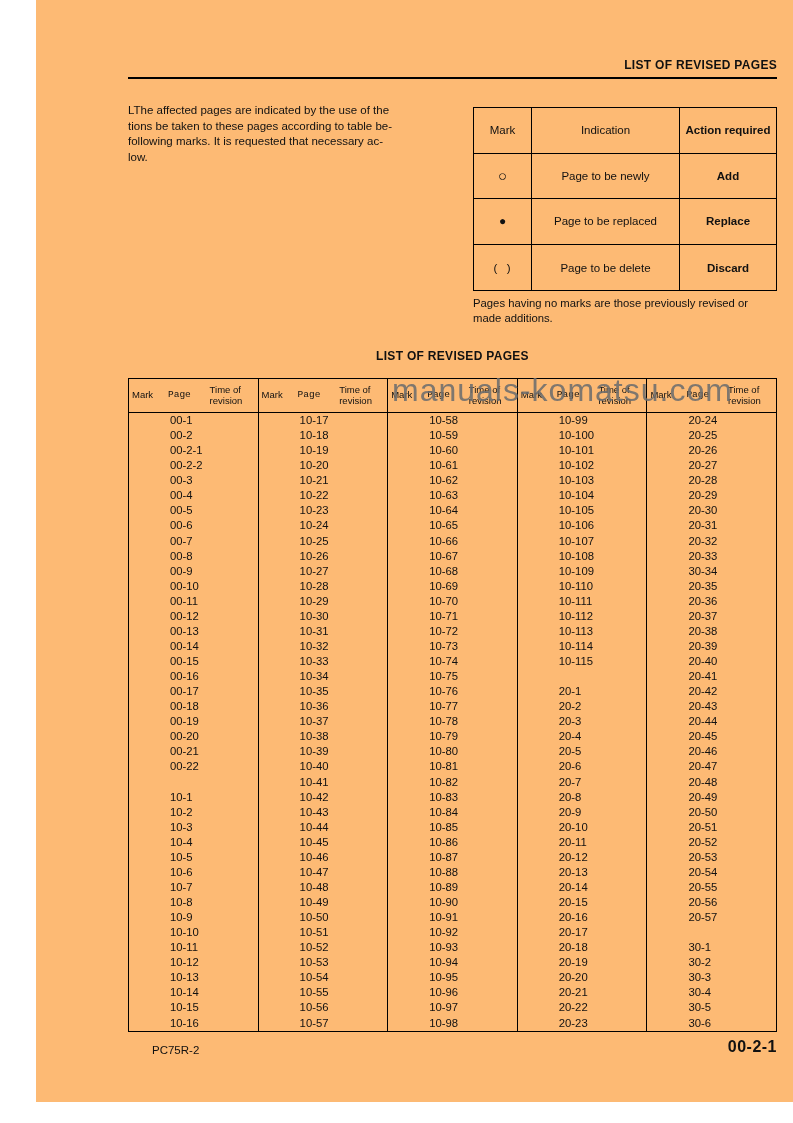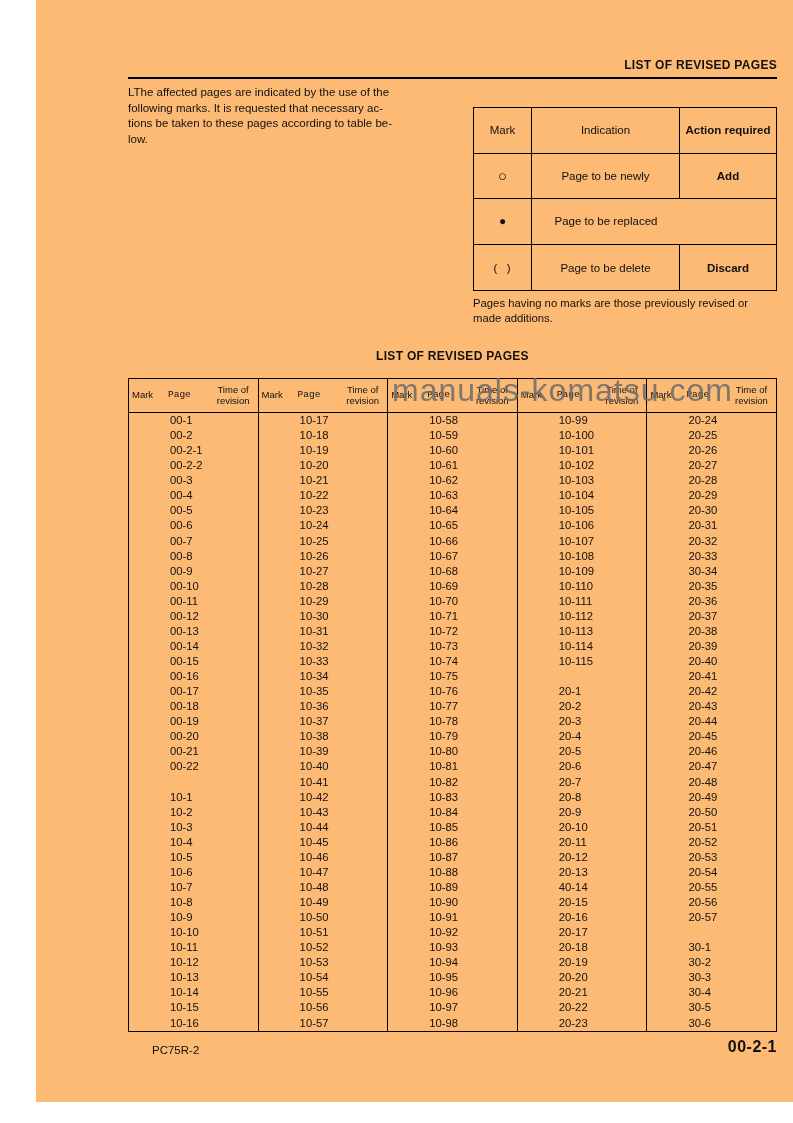--- a/index.html
+++ b/index.html
@@ -7,21 +7,21 @@
   html,body { background:#ffffff; }
   body { font-family:"Liberation Sans", sans-serif; color:#111; }
   .page { position:relative; width:793px; height:1102px; background:#fdba74; overflow:hidden;margin-left:36px; }
 
   
   .doc-header { position:absolute; left:92px; width:649px; top:58px; text-align:right;
                 font-size:12px; font-weight:bold; letter-spacing:.3px; }
   .doc-rule { position:absolute; left:92px; width:649px; top:77px; border-top:2px solid #000; }
 
   
-  .intro { position:absolute; left:92px; top:85px; width:300px; font-size:11.5px; line-height:15.6px; }
+  .intro { position:absolute; left:92px; top:103px; width:300px; font-size:11.5px; line-height:15.6px; }
 
   
   .mt { position:absolute; left:437px; top:107px; width:304px; border:1px solid #000; }
   .mt-row { display:flex; height:45.6px; border-bottom:1px solid #000; }
   .mt-row:last-child { border-bottom:none; }
   .mt-cell { display:flex; align-items:center; justify-content:center; text-align:center;
              border-right:1px solid #000; font-size:11.5px; }
   .mt-cell:last-child { border-right:none; }
   .mt-mark { width:58px; flex:none; }
   .mt-ind  { width:148px; flex:none; }
@@ -38,21 +38,21 @@
                 font-size:12px; font-weight:bold; letter-spacing:.3px; }
 
   
   .pt { position:absolute; left:92px; top:378px; width:649px; border:1px solid #000; display:flex; }
   .pt-group { flex:1; border-right:1px solid #000; }
   .pt-group:last-child { border-right:none; }
   .pt-head { height:34px; border-bottom:1px solid #000; display:flex; align-items:center;
              font-size:9.5px; line-height:10.5px; }
   .pth-mark { width:30px; padding-left:3px; flex:none; }
   .pth-page { flex:1; padding-left:9px;font-family:Liberation Mono, monospace; }
-  .pth-time { width:48px; flex:none; text-align:center; padding-right:1px; }
+  .pth-time { width:48px; flex:none; text-align:left; padding-right:1px; }
   .pt-row { display:flex; height:15.07px; font-size:11.3px; line-height:15.07px; }
   .pt-mark { width:30px; flex:none; }
   .pt-page { flex:1; padding-left:11px; white-space:nowrap; }
   .pt-time { width:48px; flex:none; }
 
   
   .watermark { position:absolute; left:356px; top:372px; font-size:32px; letter-spacing:1px;
                color:#6e6e6e; opacity:.88; z-index:5; white-space:nowrap; }
 
   
@@ -63,39 +63,40 @@
 </head>
 <body>
 
 <div class="page">
 
   <div class="doc-header">LIST OF REVISED PAGES</div>
   <div class="doc-rule"></div>
 
   <div class="intro">
     <div>LThe affected pages are indicated by the use of the</div>
+    <div>tions be taken to these pages according to table be-</div>
     <div>following marks. It is requested that necessary ac-</div>
-    <div>tions be taken to these pages according to table be-</div>
     <div>low.</div>
   </div>
 
   <div class="mt">
     <div class="mt-row">
       <div class="mt-cell mt-mark">Mark</div>
       <div class="mt-cell mt-ind">Indication</div>
       <div class="mt-cell mt-act">Action required</div>
     </div>
     <div class="mt-row">
       <div class="mt-cell mt-mark sym-circle-o">○</div>
       <div class="mt-cell mt-ind">Page to be newly</div>
       <div class="mt-cell mt-act">Add</div>
     </div>
     <div class="mt-row">
       <div class="mt-cell mt-mark sym-circle-f">●</div>
       <div class="mt-cell mt-ind">Page to be replaced</div>
+      <div class="mt-cell mt-act">Replace</div>
     </div>
     <div class="mt-row">
       <div class="mt-cell mt-mark sym-paren">(  )</div>
       <div class="mt-cell mt-ind">Page to be delete</div>
       <div class="mt-cell mt-act">Discard</div>
     </div>
   </div>
 
   <div class="marks-note">
     <div>Pages having no marks are those previously revised or</div>
@@ -897,21 +898,21 @@
           <span class="pt-page">20-12</span>
           <span class="pt-time"></span>
         </div>
         <div class="pt-row">
           <span class="pt-mark"></span>
           <span class="pt-page">20-13</span>
           <span class="pt-time"></span>
         </div>
         <div class="pt-row">
           <span class="pt-mark"></span>
-          <span class="pt-page">40-14</span>
+          <span class="pt-page">20-14</span>
           <span class="pt-time"></span>
         </div>
         <div class="pt-row">
           <span class="pt-mark"></span>
           <span class="pt-page">20-15</span>
           <span class="pt-time"></span>
         </div>
         <div class="pt-row">
           <span class="pt-mark"></span>
           <span class="pt-page">20-16</span>

